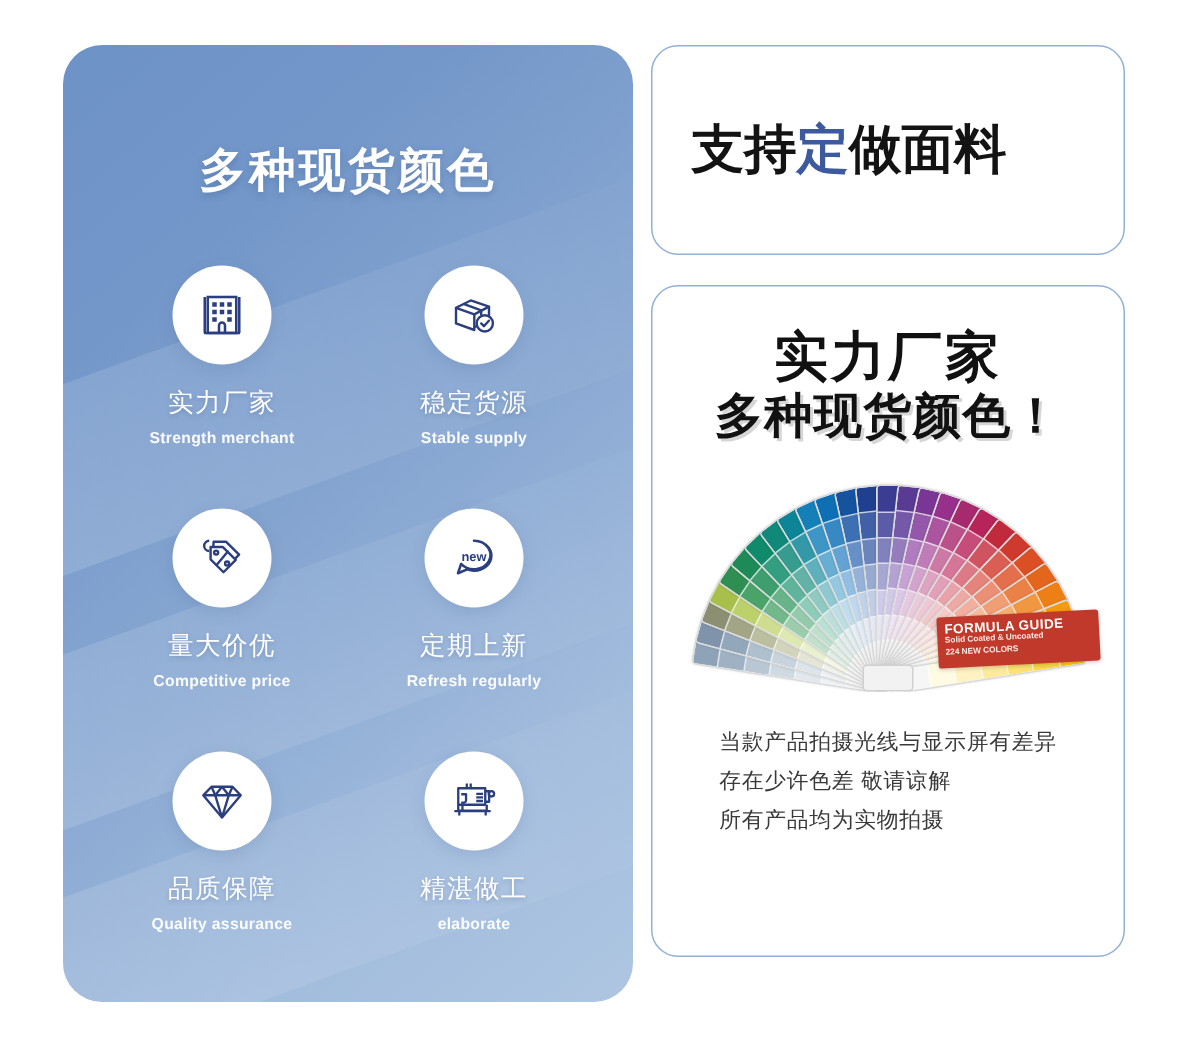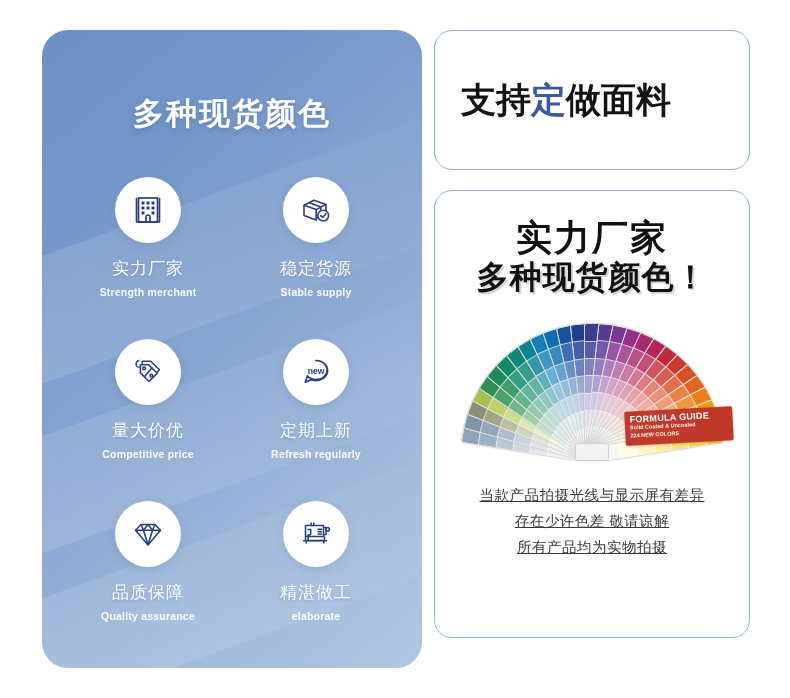--- a/index.html
+++ b/index.html
@@ -210,26 +210,25 @@
   }
   .fan-label .t1 {
     color: #ffffff; font-size: 9px; font-weight: bold; letter-spacing: 0.3px;
     line-height: 1.05;
   }
   .fan-label .t2 { color: #ffe9e6; font-size: 5.5px; font-weight: bold; line-height: 1.35; }
   .fan-label .t3 { color: #ffe9e6; font-size: 5.5px; font-weight: bold; line-height: 1.35; }
 
   .disclaimer {
     margin-top: 22px;
-    text-align: center;
+    text-align: left;
     color: #3a3a3a;
     font-size: 14.5px;
     line-height: 1.78;
     letter-spacing: 0.5px;
-    text-decoration: underline;
   }
 </style>
 </head>
 <body>
 
 <div class="page">
 
   <section class="guarantee-panel">
     <div class="streak s1"></div>
     <div class="streak s2"></div>

